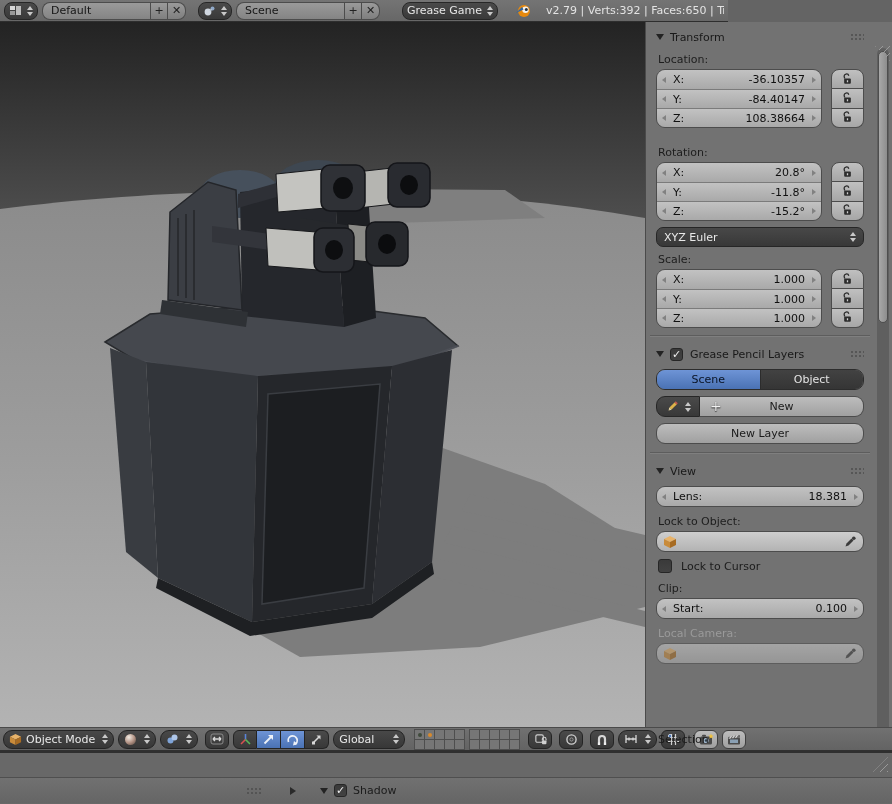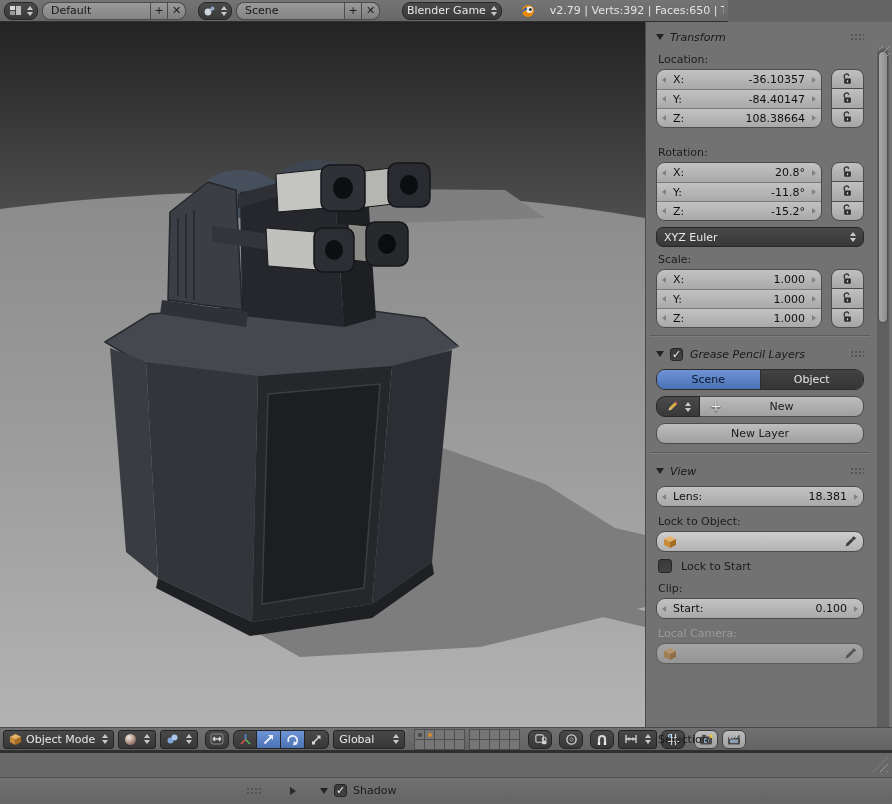--- a/index.html
+++ b/index.html
@@ -36,21 +36,21 @@
   .npanel { position:absolute; left:645px; top:22px; width:247px; height:705px;
     background:#727272; border-left:1px solid #4a4a4a; padding:4px 28px 0 10px; color:#1c1c1c; }
   .corner-grip { position:absolute; width:15px; height:15px;
     background:repeating-linear-gradient(315deg,#9f9f9f 0 1px,transparent 1px 5px); opacity:.9; }
   .grip-top { right:2px; top:24px; clip-path:polygon(100% 0,0 0,100% 100%); }
   .panel-hd { display:flex; align-items:center; height:22px; position:relative; }
   .tri-open { width:0;height:0;border-left:4px solid transparent;border-right:4px solid transparent;
     border-top:6px solid #232323; margin-right:6px; }
   .tri-closed { width:0;height:0;border-top:4px solid transparent;border-bottom:4px solid transparent;
     border-left:6px solid #2a2a2a; }
-  .panel-hd .title { font-size:11px; color:#191919;font-style:italic; }
+  .panel-hd .title { font-size:11px; color:#191919; }
   .dragdots { position:absolute; right:0; top:7px; width:14px; height:7px;
     background-image:radial-gradient(#565656 1px, transparent 1.2px); background-size:4px 4px; }
   .sep { border-top:1px solid #5d5d5d; border-bottom:1px solid #7f7f7f; margin:7px -6px 6px -6px; }
 
   .lbl { margin:5px 0 3px 2px; color:#1d1d1d; }
   .lbl.dim { color:#9a9a9a; }
   .fieldrow { display:flex; gap:9px; }
   .num-group { flex:1; border:1px solid #4c4c4c; border-radius:9px; overflow:hidden; }
   .num-row { height:19px; background:linear-gradient(#c2c2c2,#a9a9a9); display:flex; align-items:center;
     padding:0 5px; color:#101010; }
@@ -98,21 +98,21 @@
   .scrollbar { position:absolute; right:3px; top:26px; width:12px; height:696px;
     background:#5f5f5f; border-radius:6px; }
   .scroll-thumb { position:absolute; left:1px; top:3px; width:10px; height:272px;
     background:linear-gradient(90deg,#a8a8a8,#8d8d8d); border:1px solid #4e4e4e; border-radius:6px; }
 
   
   .vheader { position:absolute; left:0; top:727px; width:892px; height:24px;
     background:linear-gradient(#717171,#636363); border-top:1px solid #4a4a4a; border-bottom:1px solid #303030;
     display:flex; align-items:center; gap:4px; padding:0 3px; }
   .vh-dd { height:19px; background:linear-gradient(#484848,#373737); border:1px solid #242424;
-    border-radius:3px; color:#e9e9e9; display:flex; align-items:center; gap:4px; padding:0 5px; }
+    border-radius:9px; color:#e9e9e9; display:flex; align-items:center; gap:4px; padding:0 5px; }
   .icon-btn { width:24px; height:19px; background:linear-gradient(#4a4a4a,#383838); border:1px solid #242424;
     border-radius:6px; display:flex; align-items:center; justify-content:center; }
   .mgrp { display:flex; }
   .mgrp .icon-btn { border-radius:0; border-left:none; }
   .mgrp .icon-btn:first-child { border-radius:6px 0 0 6px; border-left:1px solid #242424; }
   .mgrp .icon-btn:last-child { border-radius:0 6px 6px 0; }
   .icon-btn.active { background:linear-gradient(#6e94d6,#4a72b4); }
   .icon-btn.light { background:linear-gradient(#bdbdbd,#9f9f9f); border-color:#3f3f3f; }
   .layers { display:grid; grid-template-columns:repeat(5,10px); grid-auto-rows:10px; }
   .layers .cell { border:1px solid #4e4e4e; background:#767676; margin-right:-1px; margin-bottom:-1px;
@@ -169,21 +169,21 @@
           <i class="up"></i>
           <i class="dn"></i>
         </span>
     </div>
     <div class="idblock">
       <div class="id-name">Scene</div>
       <div class="id-side">+</div>
       <div class="id-side last">✕</div>
     </div>
     <div class="dbtn engine">
-      <span>Blender Game</span>
+      <span>Grease Game</span>
       <span class="ddarrows">
           <i class="up"></i>
           <i class="dn"></i>
         </span>
     </div>
     <span style="margin-left:12px">
       <svg class="ic" width="18" height="16" viewBox="0 0 18 16">
           <circle cx="10" cy="8" r="6" fill="#e8890c"></circle>
           <circle cx="11.5" cy="6.8" r="3.2" fill="#f6f3ee"></circle>
           <circle cx="12.3" cy="6.4" r="1.5" fill="#27313f"></circle>
@@ -477,21 +477,21 @@
       </span>
       <span style="margin-left:auto">
         <svg class="ic" width="13" height="13" viewBox="0 0 13 13">
             <path d="M1.5 11.5 l1-3 5-5 2 2 -5 5 z" fill="#3b3b3b"></path>
             <circle cx="9.8" cy="3.2" r="1.8" fill="#3b3b3b"></circle>
           </svg>
       </span>
     </div>
     <div class="cb-row">
       <span class="checkbox"></span>
-      <span>Lock to Start</span>
+      <span>Lock to Cursor</span>
     </div>
     <div class="lbl" style="margin-top:9px">Clip:</div>
     <div class="num-group">
       <div class="num-row">
         <span class="stepL"></span>
         <span class="axis">Start:</span>
         <span class="val">0.100</span>
         <span class="stepR"></span>
       </div>
     </div>

